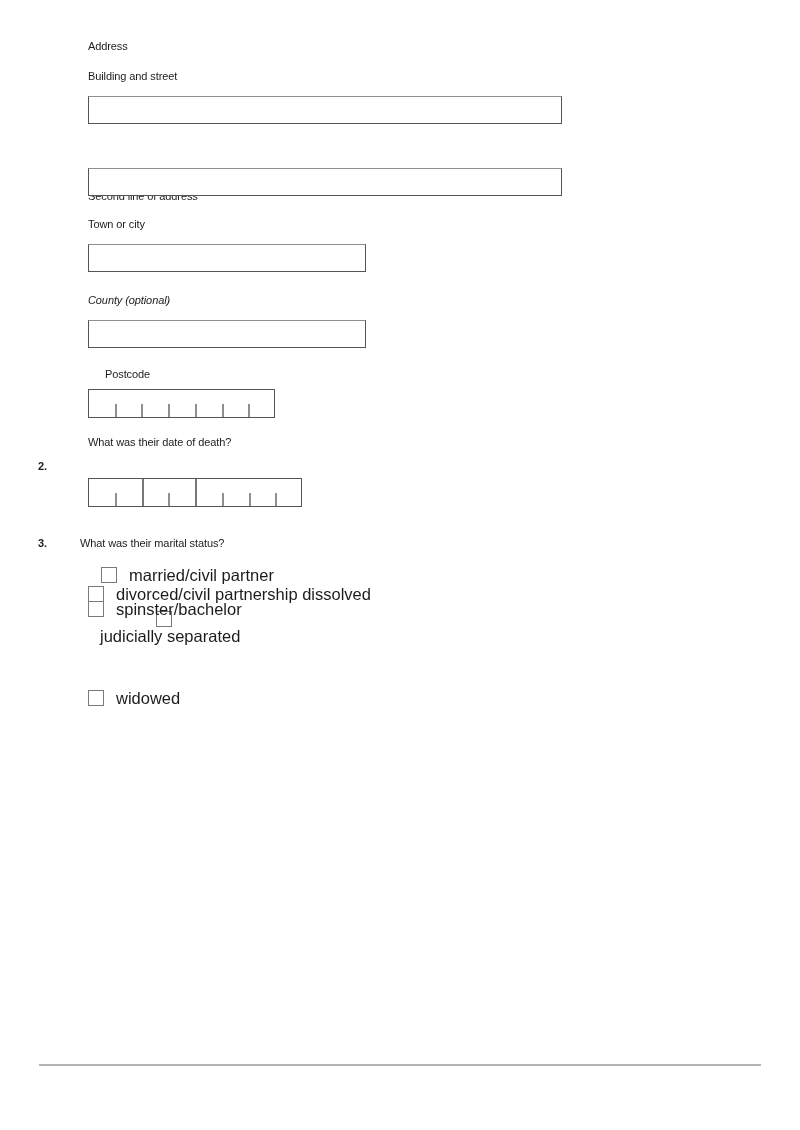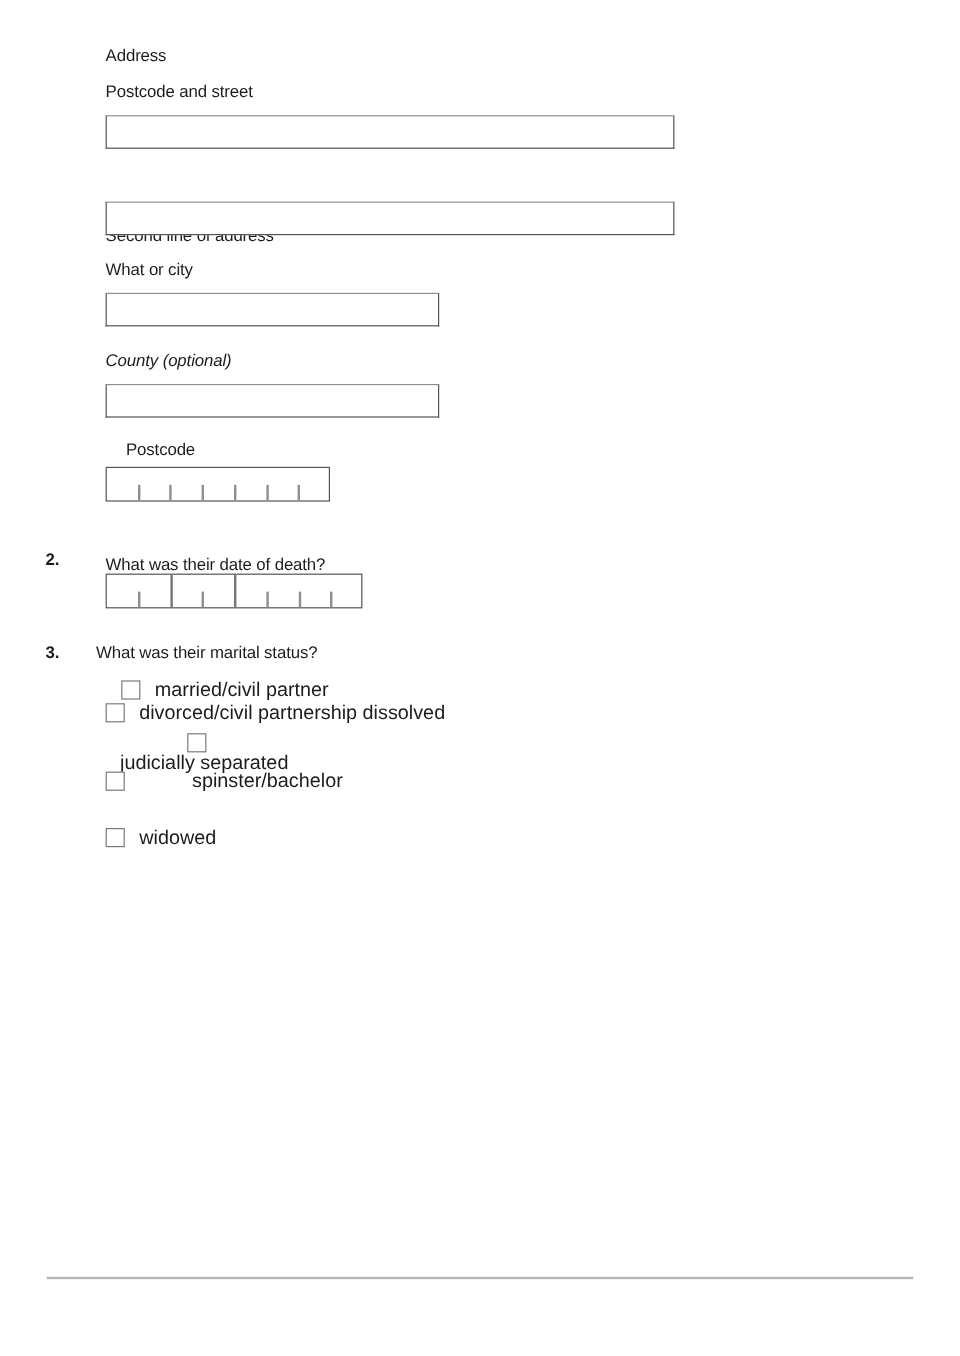--- a/index.html
+++ b/index.html
@@ -4,21 +4,21 @@
 <style>
   * { margin: 0; padding: 0; box-sizing: border-box; }
   html, body { background: #ffffff; }
   body {
     width: 800px; height: 1130px; position: relative;
     font-family: "Liberation Sans", "DejaVu Sans", sans-serif;
     color: #1c1c1c;
   }
   .abs { position: absolute; }
   .label {
-    font-size: 14px; line-height: 20px; color: #1c1c1c;
+    font-size: 11px; line-height: 20px; color: #1c1c1c;
     letter-spacing: -0.1px; white-space: nowrap;
   }
   .qnum { font-weight: bold; }
   .text-input {
     position: absolute; background: #ffffff;
     border: 1.5px solid #545454; border-top-color: #8f8f8f;
     font-size: 15px; padding: 2px 6px; color: #1c1c1c;
     font-family: "Liberation Sans", "DejaVu Sans", sans-serif;
     outline: none;
   }
@@ -45,44 +45,44 @@
     border: 1.5px solid #7a7a7a; flex: 0 0 auto;
   }
   .check-label { margin-left: 12px; font-size: 16.5px; line-height: 18px; white-space: nowrap; }
   .hrule { position: absolute; height: 2px; background: #b5b5b5; }
 </style>
 </head>
 <body>
 
 <div class="abs label" style="left:88px; top:36px;">Address</div>
 
-<div class="abs label" style="left:88px; top:66px;">Postcode and street</div>
+<div class="abs label" style="left:88px; top:66px;">Building and street</div>
 <input type="text" class="text-input wide" style="left: 88px; top: 96px;" value="">
 
 <div class="abs label" style="left:88px; top:138px;margin-top:48px;">Second line of address</div>
 <input type="text" class="text-input wide" style="left: 88px; top: 168px;" value="">
 
-<div class="abs label" style="left:88px; top:214px;">What or city</div>
+<div class="abs label" style="left:88px; top:214px;">Town or city</div>
 <input type="text" class="text-input medium" style="left: 88px; top: 244px;" value="">
 
 <div class="abs label" style="left:88px; top:290px;font-style:italic;">County (optional)</div>
 <input type="text" class="text-input medium" style="left: 88px; top: 320px;" value="">
 
 <div class="abs label" style="left:105px; top:364px;">Postcode</div>
 <div class="comb" style="left:88px; top:389px; width:187px; height:29px;">
   <span class="tick" style="left:25.7px;"></span>
   <span class="tick" style="left:52.4px;"></span>
   <span class="tick" style="left:79.1px;"></span>
   <span class="tick" style="left:105.9px;"></span>
   <span class="tick" style="left:132.6px;"></span>
   <span class="tick" style="left:159.3px;"></span>
 </div>
 
 <div class="abs label qnum" style="left:38px; top:456px;">2.</div>
-<div class="abs label" style="left:88px; top:460px;">What was their date of death?</div>
+<div class="abs label" style="left:88px; top:432px;">What was their date of death?</div>
 <div class="comb" style="left:88px; top:478px; width:214px; height:29px;">
   <span class="tick" style="left:25.8px;"></span>
   <span class="divider" style="left:52.5px;"></span>
   <span class="tick" style="left:79.3px;"></span>
   <span class="divider" style="left:106px;"></span>
   <span class="tick" style="left:132.8px;"></span>
   <span class="tick" style="left:159.5px;"></span>
   <span class="tick" style="left:186.3px;"></span>
 </div>
 
@@ -94,21 +94,21 @@
   <span class="check-label">married/civil partner</span>
 </div>
 <div class="check-row" style="top:585px;">
   <span class="checkbox"></span>
   <span class="check-label">divorced/civil partnership dissolved</span>
 </div>
 <div class="check-row" style="top:611px;flex-direction:column;">
   <span class="checkbox"></span>
   <span class="check-label">judicially separated</span>
 </div>
-<div class="check-row" style="top:642px;gap:44px;">
+<div class="check-row" style="top:600px;">
   <span class="checkbox"></span>
   <span class="check-label">spinster/bachelor</span>
 </div>
 <div class="check-row" style="top:689px;">
   <span class="checkbox"></span>
   <span class="check-label">widowed</span>
 </div>
 
 <div class="hrule" style="left:39px; top:1064px; width:722px;"></div>
 

